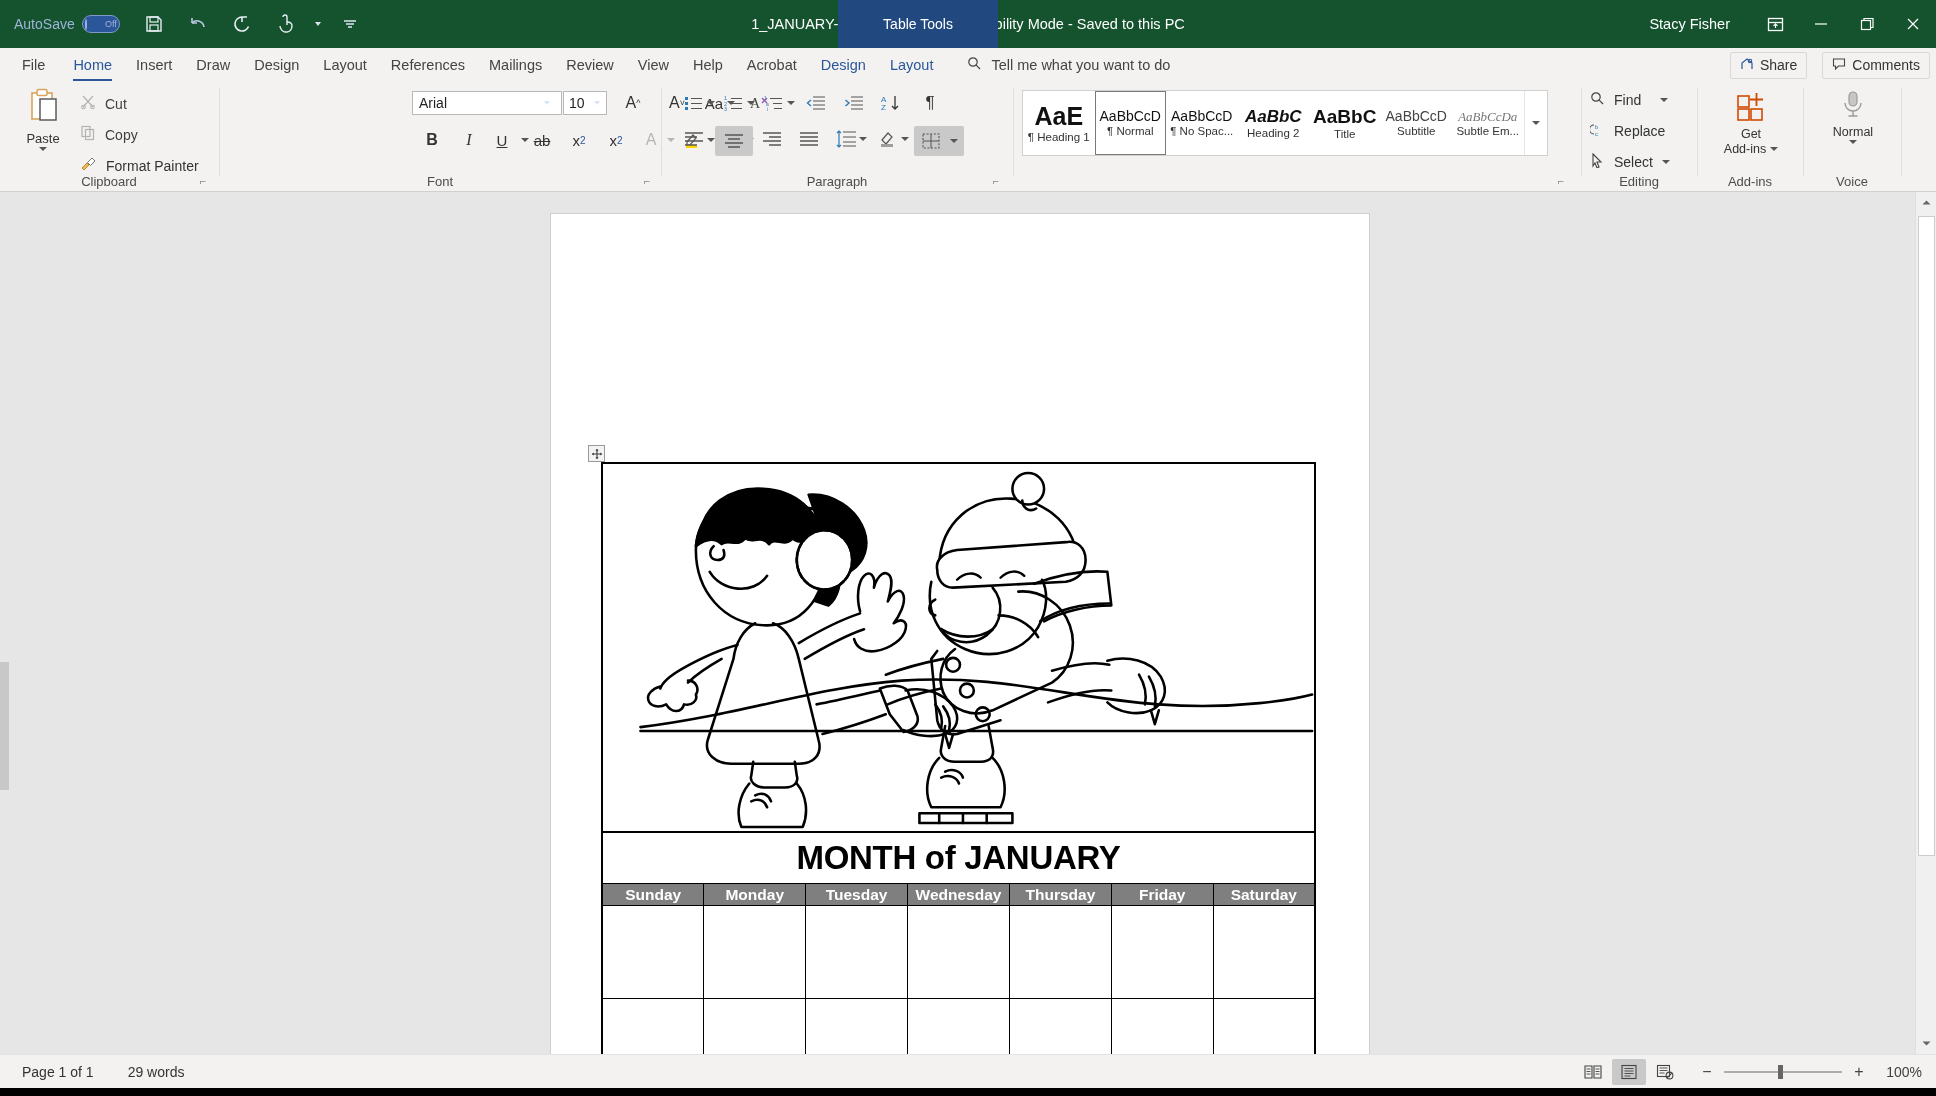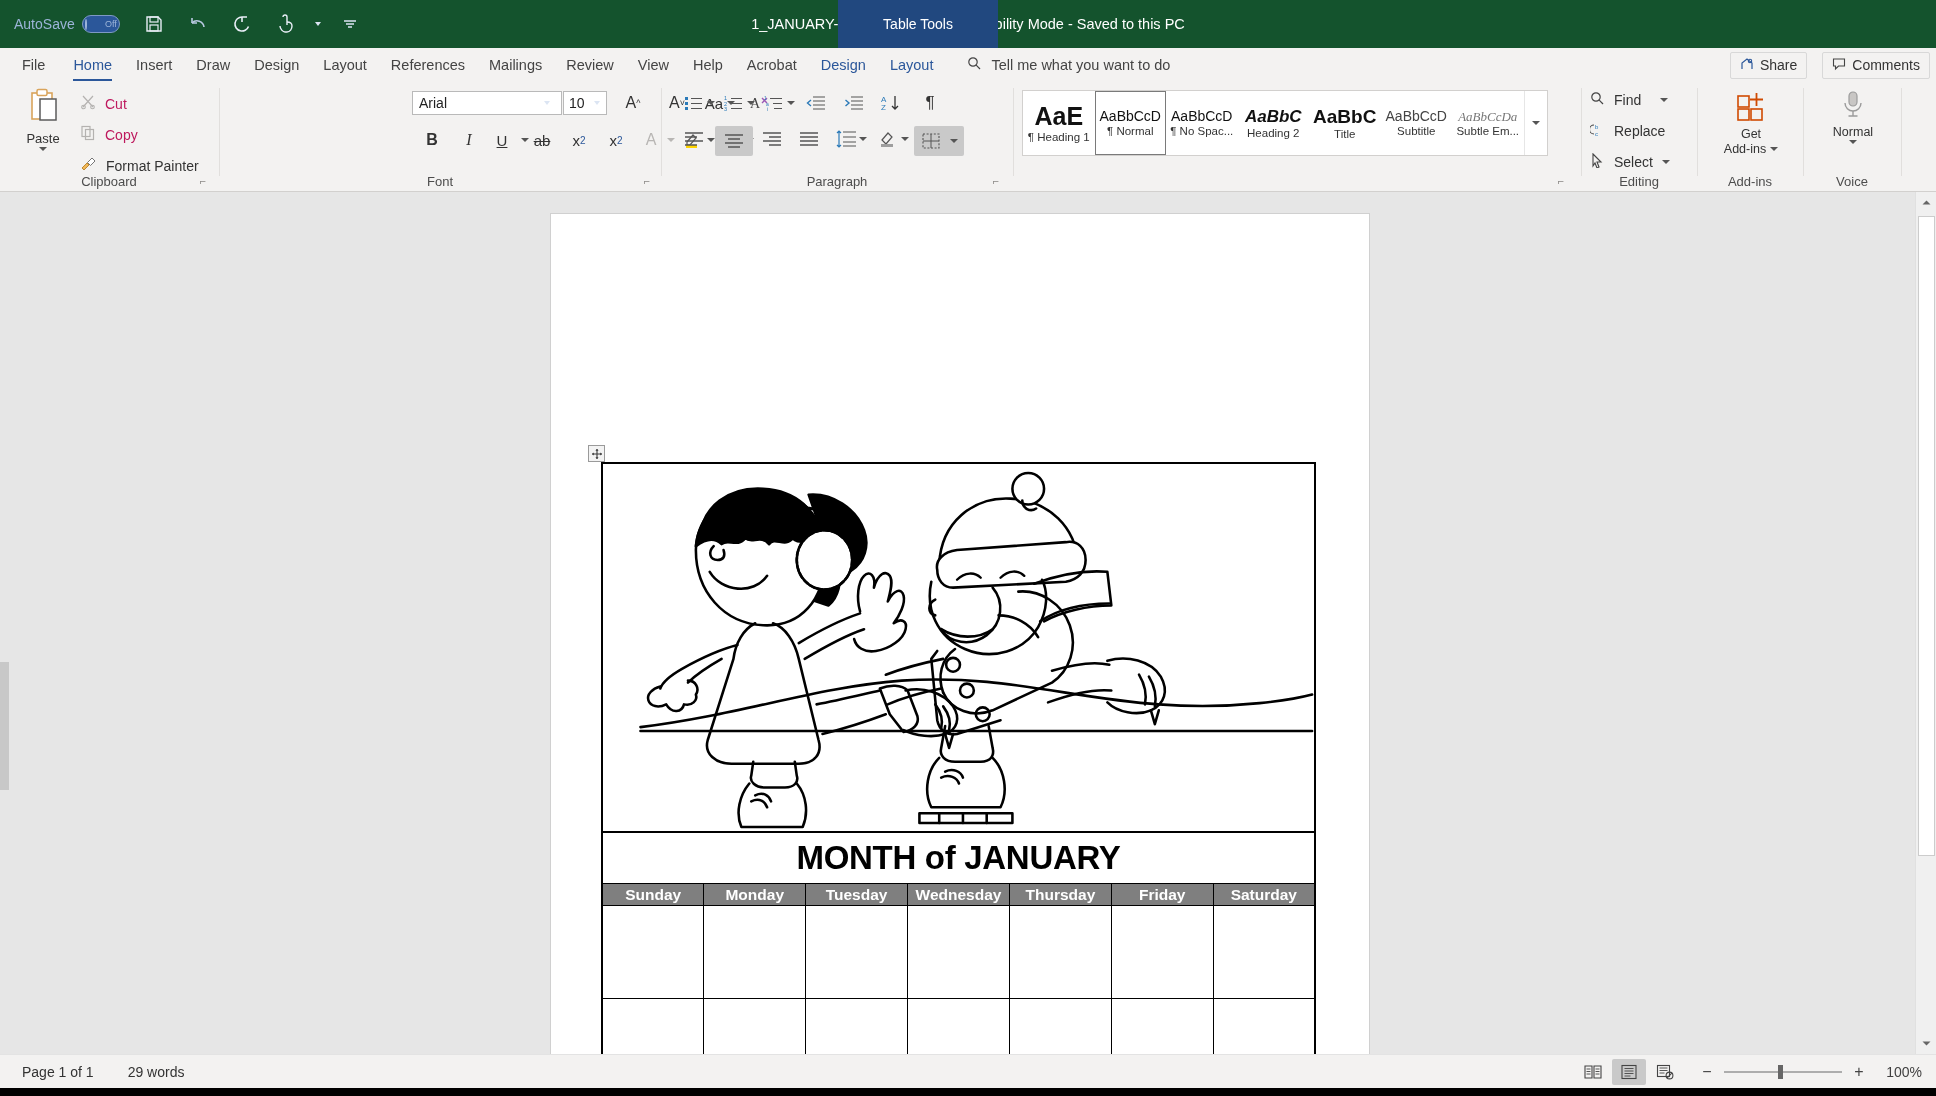--- a/index.html
+++ b/index.html
@@ -112,21 +112,21 @@
 
   
   .paste-btn {
     position: absolute; left: 14px; top: 6px; width: 58px;
     display: flex; flex-direction: column; align-items: center; gap: 1px;
   }
   .paste-label { font-size: 13px; color: #333; }
   .mini-caret { width:0;height:0;border-left:4px solid transparent;border-right:4px solid transparent;border-top:4.5px solid #555; }
   .clip-item {
     position: absolute; display: flex; align-items: center; gap: 9px;
-    font-size: 14px; color: #be185d; left: 80px;
+    font-size: 14px; color: #404040; left: 80px;
   }
   .clip-item.enabled { color: #333; }
 
   
   .font-input {
     position: absolute; left: 192px; top: 9px; width: 150px; height: 24px;
     border: 1px solid #b9b9b9; background: #ffffff;
     display: flex; align-items: center;
   }
   .font-input input {
@@ -315,20 +315,46 @@
         </svg>
     </div>
   </div>
 
   <div class="title-center">
     <span class="doc-title">1_JANUARY-download.doc  -  Compatibility Mode  -  Saved to this PC</span>
   </div>
 
   <div class="tabletools-chip">Table Tools</div>
 
+  <div class="tb-right">
+    <span class="user-name">Stacy Fisher</span>
+    <div class="win-btn">
+      <svg width="19" height="19" viewBox="0 0 19 19">
+          <rect x="2.5" y="3.5" width="14" height="12" fill="none" stroke="#fff" stroke-width="1.3"></rect>
+          <path d="M2.5 7.5h14" stroke="#fff" stroke-width="1.3"></path>
+          <path d="M9.5 13V9 M7.5 10.8 L9.5 8.8 L11.5 10.8" stroke="#fff" stroke-width="1.2" fill="none"></path>
+        </svg>
+    </div>
+    <div class="win-btn">
+      <svg width="16" height="16" viewBox="0 0 16 16">
+          <path d="M2 8h12" stroke="#fff" stroke-width="1.2"></path>
+        </svg>
+    </div>
+    <div class="win-btn">
+      <svg width="16" height="16" viewBox="0 0 16 16">
+          <rect x="2.5" y="4.5" width="9" height="9" fill="none" stroke="#fff" stroke-width="1.2"></rect>
+          <path d="M5 4.5V2.5h9v9h-2" fill="none" stroke="#fff" stroke-width="1.2"></path>
+        </svg>
+    </div>
+    <div class="win-btn close">
+      <svg width="16" height="16" viewBox="0 0 16 16">
+          <path d="M3 3l10 10M13 3L3 13" stroke="#fff" stroke-width="1.3"></path>
+        </svg>
+    </div>
+  </div>
 </div>
 
 <div class="tabstrip">
   <div class="tab first">File</div>
   <div class="tab active">Home</div>
   <div class="tab">Insert</div>
   <div class="tab">Draw</div>
   <div class="tab">Design</div>
   <div class="tab">Layout</div>
   <div class="tab">References</div>

